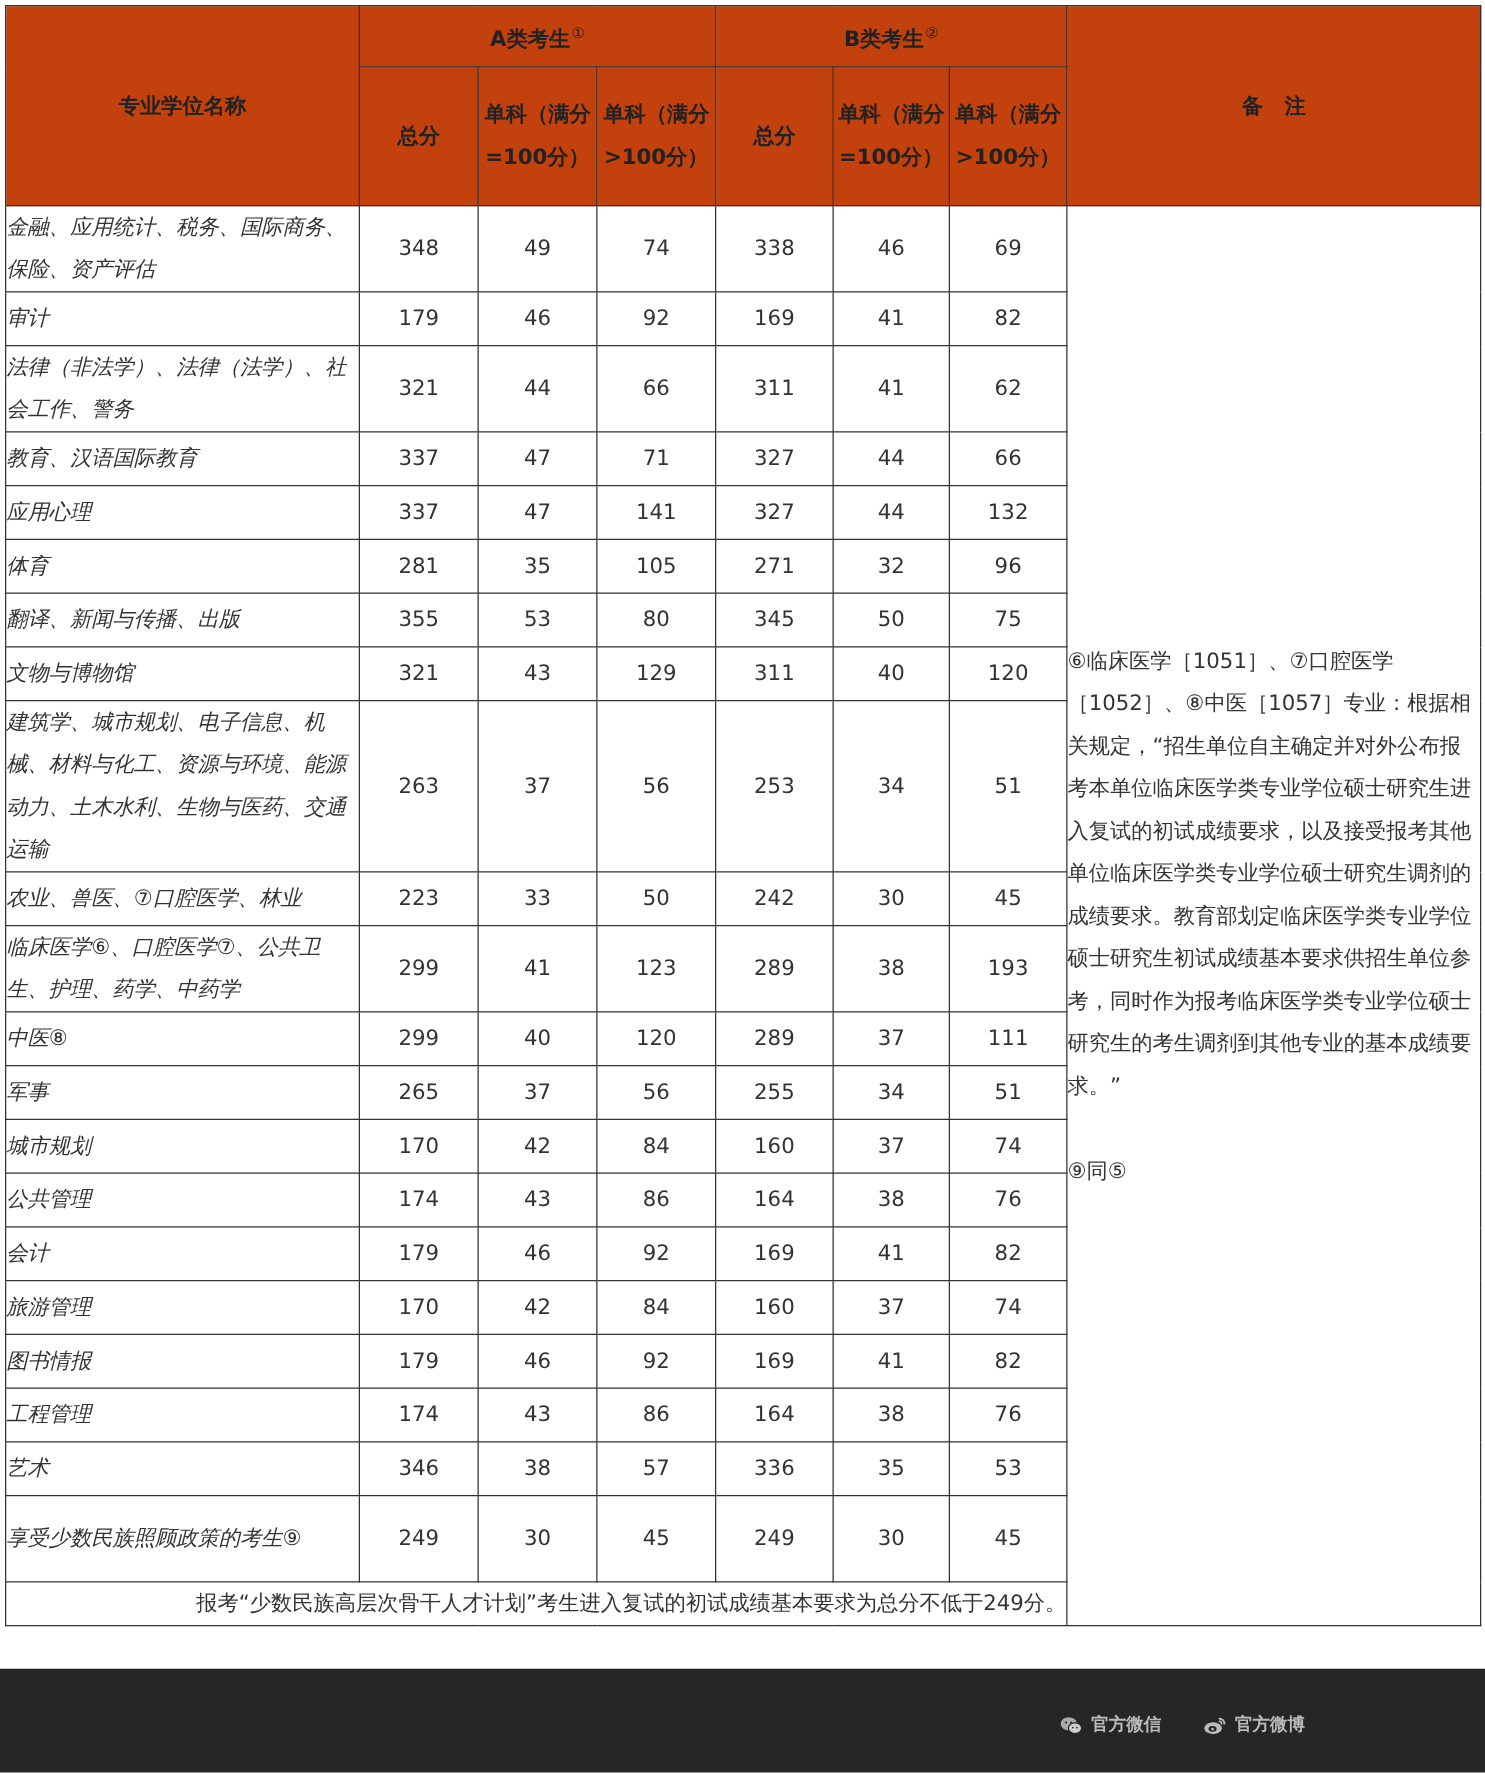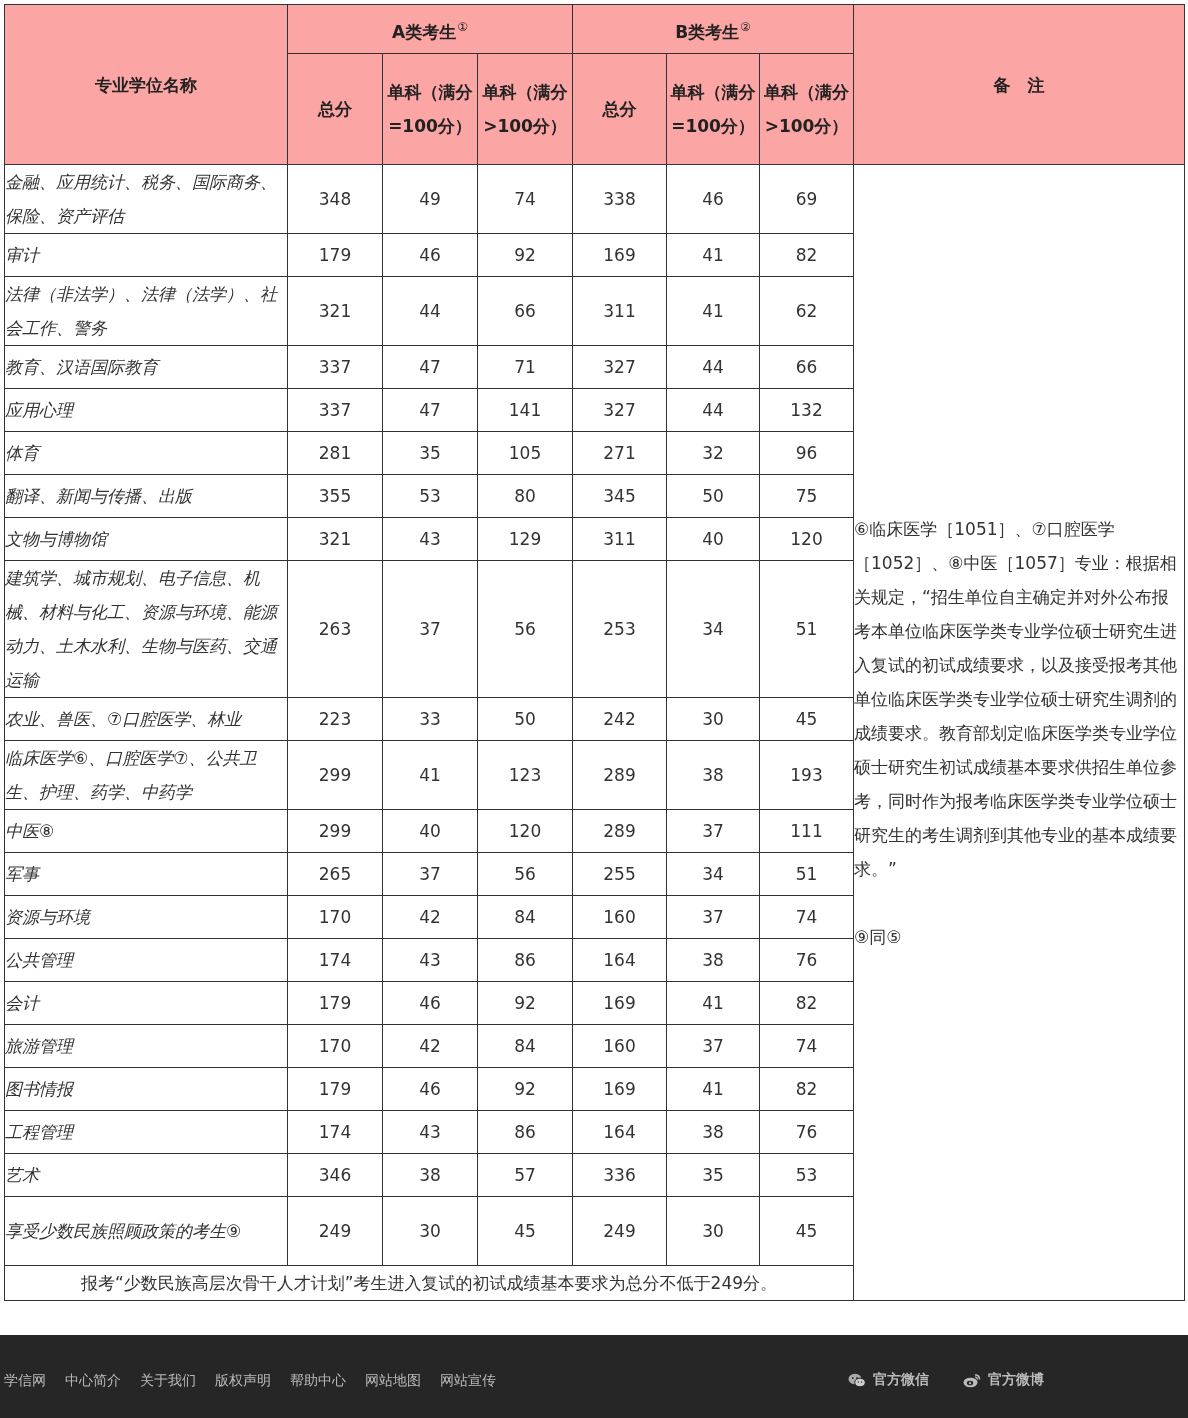--- a/index.html
+++ b/index.html
@@ -22,21 +22,21 @@
     border-collapse: collapse;
     width: 1180px;
     table-layout: fixed;
     font-size: 17px;
   }
   table.scores td, table.scores th {
     border: 1px solid #333333;
     padding: 0;
   }
   table.scores th {
-    background: #fca5a5;
+    background: #c2410c;
     font-weight: bold;
     color: #222222;
     text-align: center;
     line-height: 34px;
     font-size: 17px;
   }
   th.group { height: 48px; }
   th.sub { height: 110px; padding: 0 6px; }
   th .sup { font-size: 12px; vertical-align: super; font-weight: normal; margin-left: 1px; }
   td.name {
@@ -57,21 +57,21 @@
   td.note {
     vertical-align: middle;
     padding: 0 18px 0 20px;
     line-height: 34px;
     font-size: 17px;
     text-align: left;
   }
   td.note p { margin: 0; }
   td.note .gap { height: 34px; }
   td.footnote {
-    text-align: center;
+    text-align: right;
     padding: 0 20px;
     height: 34px;
     line-height: 34px;
   }
 
   .footer {
     position: absolute;
     left: 0;
     top: 1335px;
     width: 1188px;
@@ -259,21 +259,21 @@
       <tr class="r1">
         <td class="name">军事</td>
         <td class="num">265</td>
         <td class="num">37</td>
         <td class="num">56</td>
         <td class="num">255</td>
         <td class="num">34</td>
         <td class="num">51</td>
       </tr>
       <tr class="r1">
-        <td class="name">资源与环境</td>
+        <td class="name">城市规划</td>
         <td class="num">170</td>
         <td class="num">42</td>
         <td class="num">84</td>
         <td class="num">160</td>
         <td class="num">37</td>
         <td class="num">74</td>
       </tr>
       <tr class="r1">
         <td class="name">公共管理</td>
         <td class="num">174</td>
@@ -338,29 +338,20 @@
         <td class="num">45</td>
       </tr>
       <tr>
         <td class="footnote" colspan="7">报考“少数民族高层次骨干人才计划”考生进入复试的初试成绩基本要求为总分不低于249分。</td>
       </tr>
     </tbody>
   </table>
 </div>
 
 <div class="footer">
-  <div class="footer-links">
-    <a href="#">学信网</a>
-    <a href="#">中心简介</a>
-    <a href="#">关于我们</a>
-    <a href="#">版权声明</a>
-    <a href="#">帮助中心</a>
-    <a href="#">网站地图</a>
-    <a href="#">网站宣传</a>
-  </div>
   <div class="footer-social">
     <div class="social-item">
       <svg width="18" height="15" viewBox="0 0 18 15">
         <ellipse cx="7" cy="6" rx="6.5" ry="5.3" fill="#aaaaaa"></ellipse>
         <ellipse cx="12" cy="9.5" rx="5.3" ry="4.3" fill="#cfcfcf" stroke="#262626" stroke-width="1"></ellipse>
         <circle cx="4.8" cy="5" r="0.9" fill="#262626"></circle>
         <circle cx="9" cy="5" r="0.9" fill="#262626"></circle>
         <circle cx="10.3" cy="9" r="0.7" fill="#262626"></circle>
         <circle cx="13.6" cy="9" r="0.7" fill="#262626"></circle>
       </svg>

